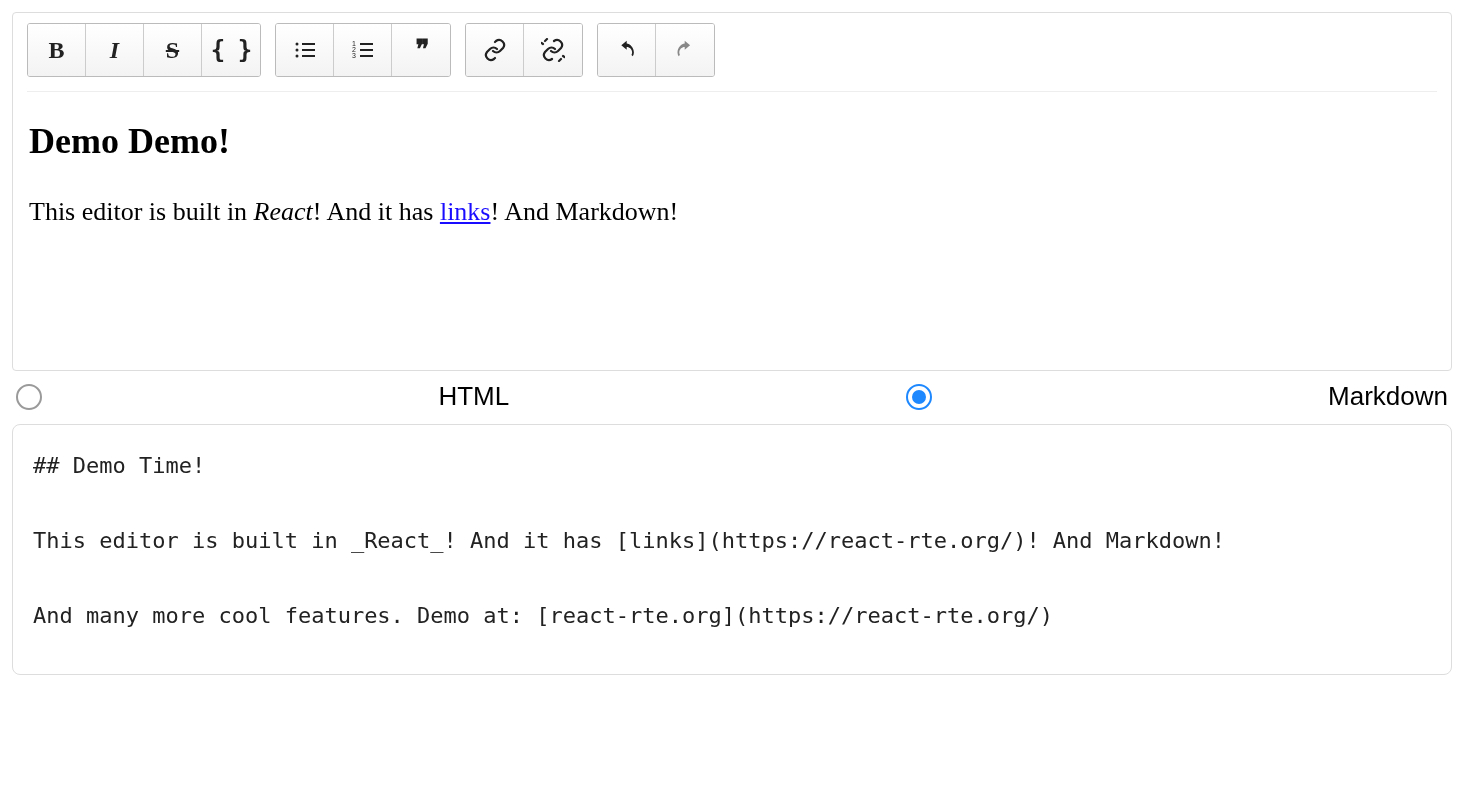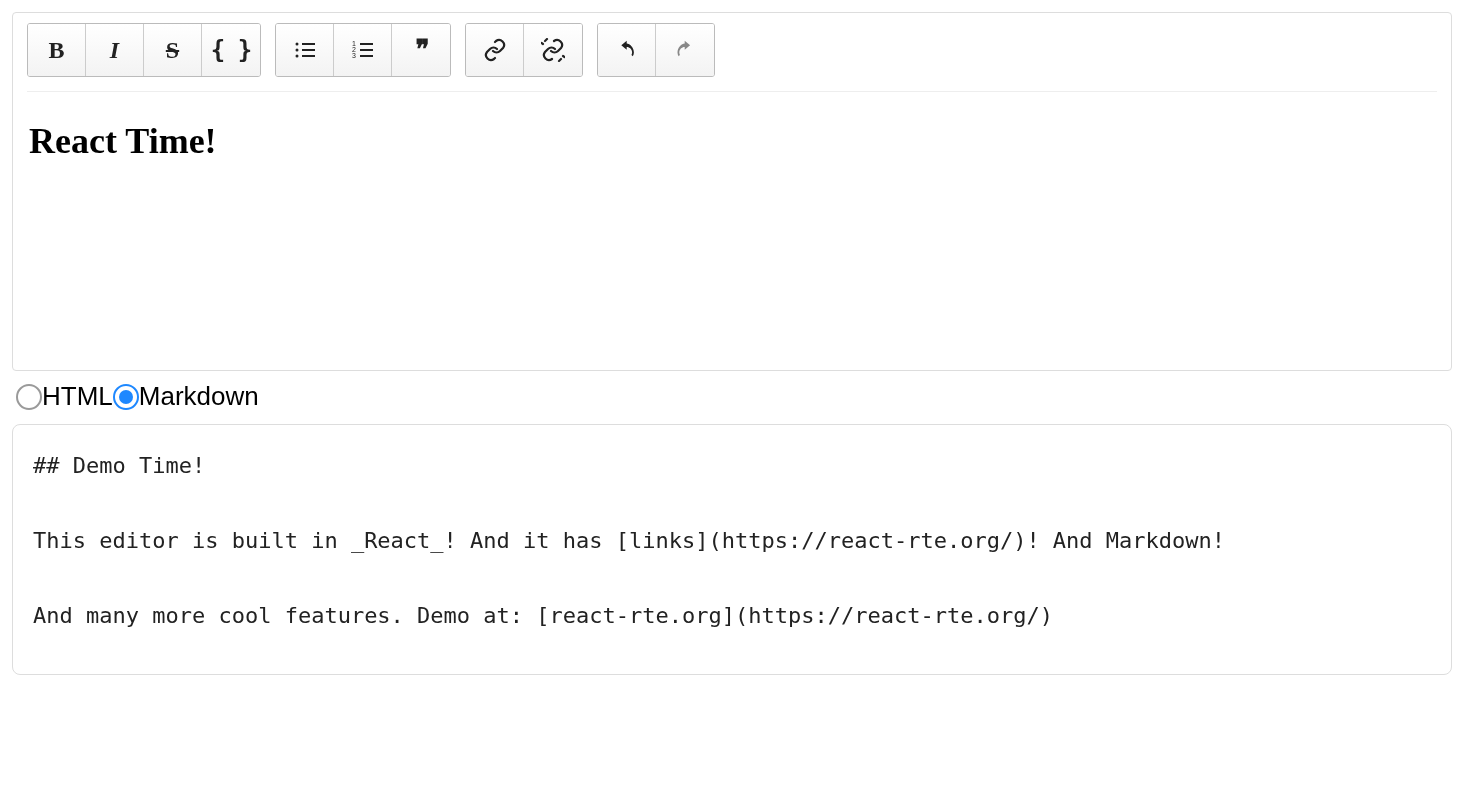--- a/index.html
+++ b/index.html
@@ -82,20 +82,21 @@
     font-family: Georgia, 'Times New Roman', serif;
   }
   .content p { margin: 0 0 24px; }
   .content a { color: #1a0dff; text-decoration: underline; }
   .content em { font-style: italic; }
   .format-row {
     display:flex; align-items:center; gap:0;
     padding: 10px 4px 12px;
     font-family: -apple-system, BlinkMacSystemFont, 'Segoe UI', Arial, sans-serif;
     font-size: 26px;
+    justify-content: space-between;
   }
   .radio {
     width: 26px; height: 26px; border-radius: 50%;
     border: 2px solid #9a9a9a; display:inline-flex;
     align-items:center; justify-content:center;
     background:#fff; cursor:pointer;
   }
   .radio.checked { border-color: #1e88ff; }
   .radio.checked::after {
     content:""; width:14px; height:14px; border-radius:50%;
@@ -192,21 +193,22 @@
         <svg viewBox="0 0 24 24" fill="#888">
           <path d="M12 5V2l6 5-6 5V9c-3.3 0-6 2.7-6 6 0 1 .3 2 .7 2.8l-1.5 1.5C4.5 18 4 16.5 4 15c0-5.5 4.5-10 8-10z" transform="scale(0.9) translate(1,1)"></path>
         </svg>
       </button>
     </div>
   </div>
 
   <div class="divider"></div>
 
   <div class="content" contenteditable="true" style="">
-    <h2>React Time!</h2>
+    <h2>Demo Demo!</h2>
+    <p><span>This editor is built in </span><em>React</em><span>! And it has </span><a href="#">links</a><span>! And Markdown!</span></p>
   </div>
 </div>
 
 <div class="format-row">
   <span class="radio"></span>
   <span>HTML</span>
   <span class="radio checked"></span>
   <span>Markdown</span>
 </div>
 

